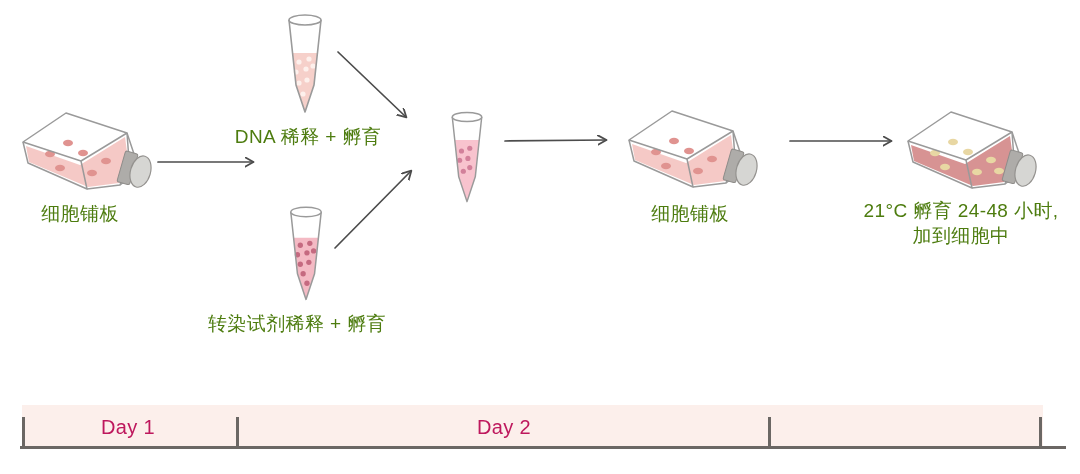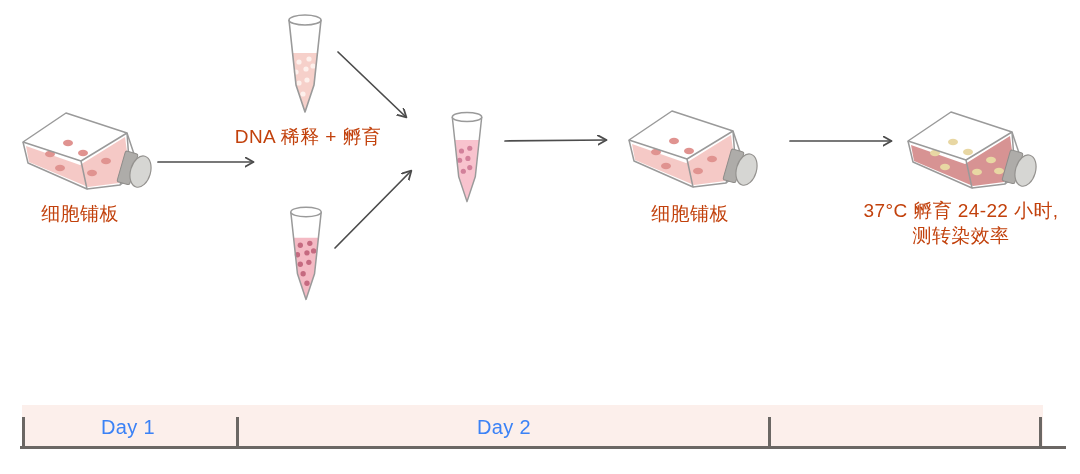--- a/index.html
+++ b/index.html
@@ -3,29 +3,29 @@
 <meta charset="utf-8">
 <style>
   html,body{margin:0;padding:0;background:#ffffff;}
   .canvas{
     position:relative;width:1080px;height:474px;background:#ffffff;overflow:hidden;
     font-family:"Liberation Sans","DejaVu Sans",sans-serif;
   }
   svg.art{position:absolute;left:0;top:0;}
   .label{
     position:absolute;transform:translateX(-50%);white-space:nowrap;
-    font-size:19px;color:#c2410c;letter-spacing:.4px;text-align:center;
+    font-size:19px;color:#4d7c0f;letter-spacing:.4px;text-align:center;
   }
   .label.two-line{line-height:25px;}
   .timeline-line{position:absolute;left:20px;top:446px;width:1046px;height:3px;background:#6b6764;}
   .timeline-bar{position:absolute;left:22px;top:405px;width:1021px;height:41px;background:#fcefeb;}
   .tick{position:absolute;bottom:0;width:2.5px;height:29px;background:#6b6764;}
   .day-label{
     position:absolute;top:416px;transform:translateX(-50%);
-    font-size:20px;color:#3b82f6;white-space:nowrap;letter-spacing:.4px;
+    font-size:20px;color:#be185d;white-space:nowrap;letter-spacing:.4px;
   }
 </style>
 </head>
 <body>
 
 <div class="canvas">
 
   <svg class="art" width="1080" height="474" viewBox="0 0 1080 474">
     <defs>
       <marker id="ah" markerWidth="14" markerHeight="14" refX="8.5" refY="5" orient="auto" markerUnits="userSpaceOnUse">
@@ -149,24 +149,25 @@
       <path marker-end="url(#ah)" d="M158,162 L253,162"></path>
       <path marker-end="url(#ah)" d="M338,52 L406,117"></path>
       <path marker-end="url(#ah)" d="M335,248 L411,171"></path>
       <path marker-end="url(#ah)" d="M505,141 L606,140"></path>
       <path marker-end="url(#ah)" d="M790,141 L891,141"></path>
     </g>
   </svg>
 
   <div class="label" style="left:80px;top:201px;">细胞铺板</div>
   <div class="label" style="left:308px;top:124px;">DNA 稀释 + 孵育</div>
+  <div class="label" style="left:297px;top:311px;">转染试剂稀释 + 孵育</div>
   <div class="label" style="left:690px;top:201px;">细胞铺板</div>
   <div class="label two-line" style="left:961px;top:198px;">
-    <div>37°C 孵育 24-22 小时,</div>
-    <div>测转染效率</div>
+    <div>21°C 孵育 24-48 小时,</div>
+    <div>加到细胞中</div>
   </div>
 
   <div class="timeline-bar">
     <div class="tick" style="left:0;"></div>
     <div class="tick" style="left:214px;"></div>
     <div class="tick" style="left:746px;"></div>
     <div class="tick" style="left:1017px;"></div>
   </div>
   <div class="timeline-line"></div>
   <div class="day-label" style="left:128px;">Day 1</div>

